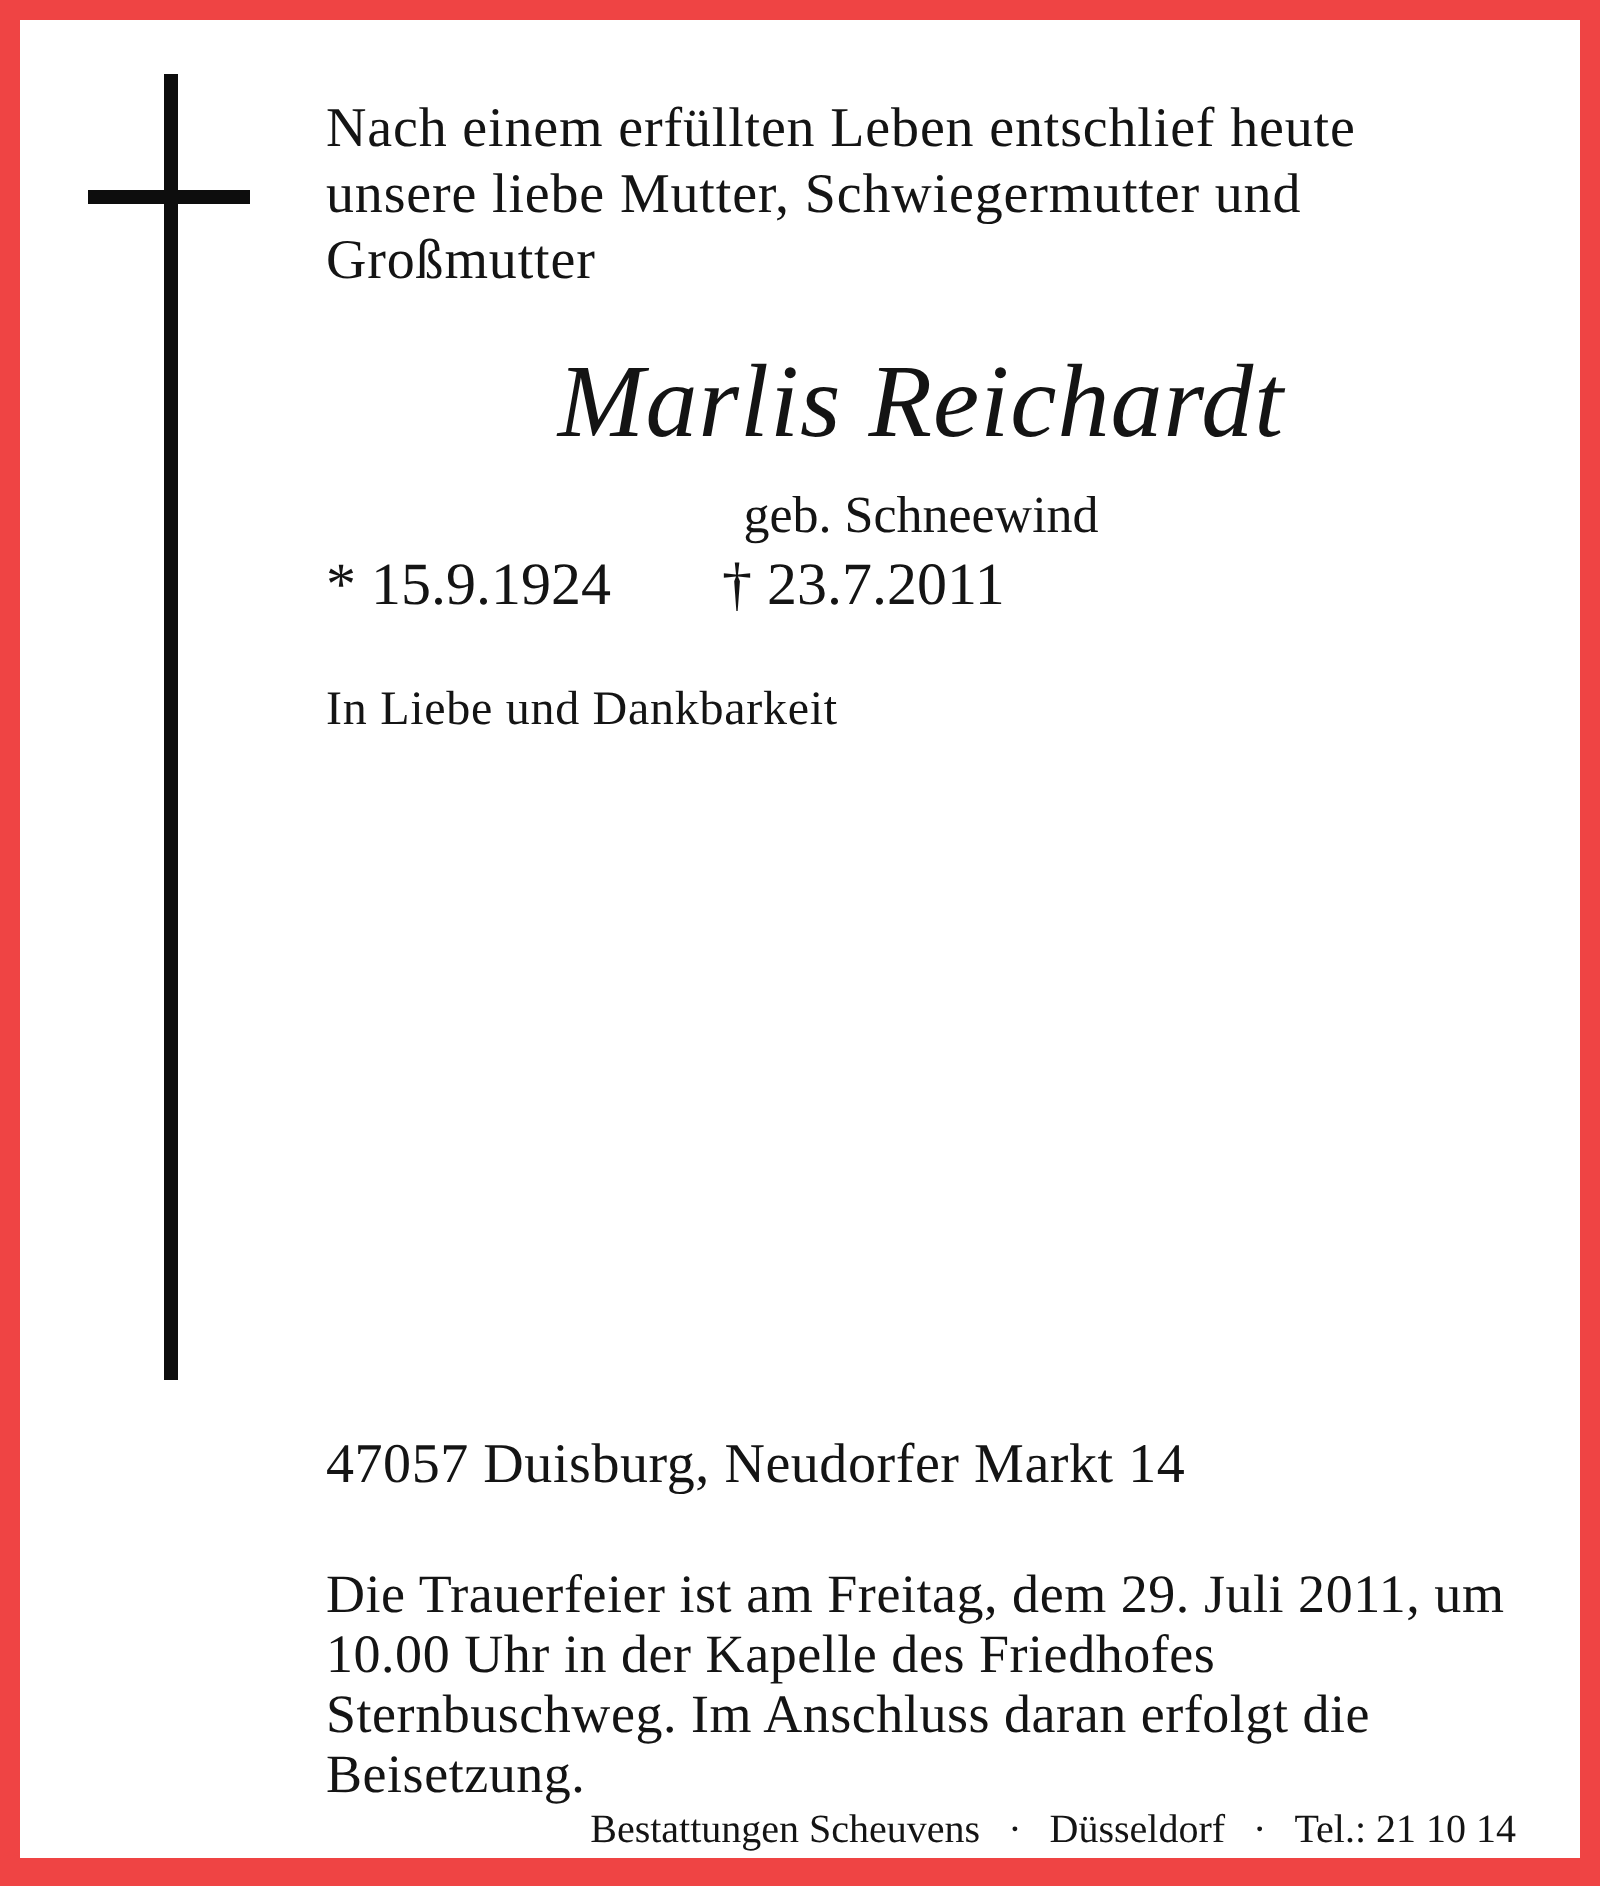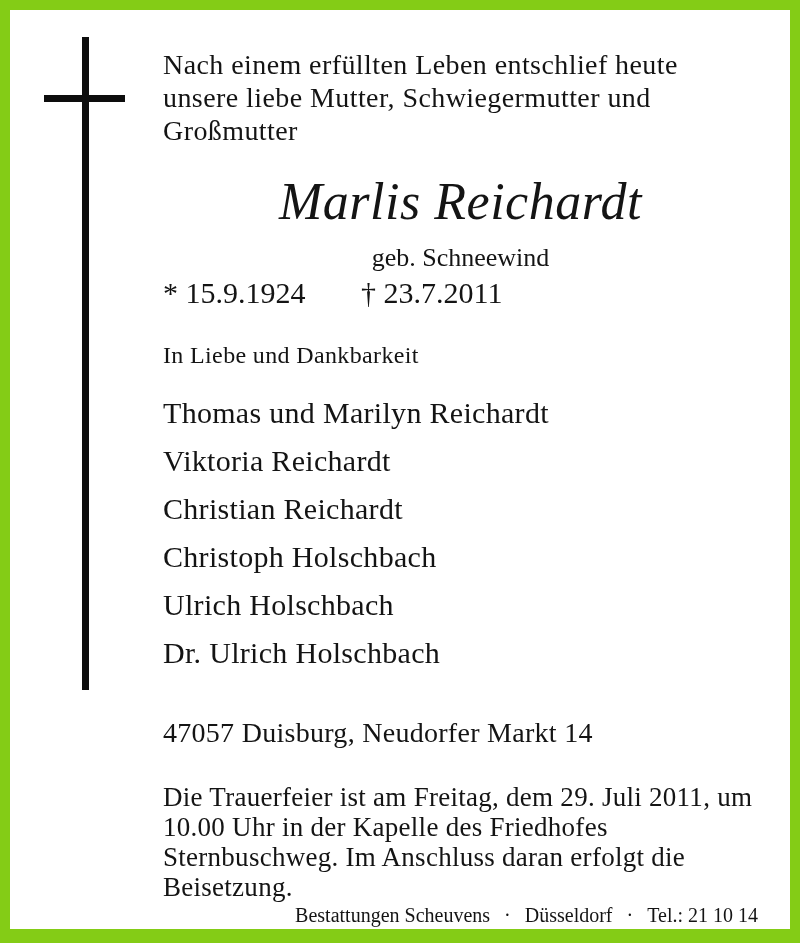--- a/index.html
+++ b/index.html
@@ -5,21 +5,21 @@
   * { margin: 0; padding: 0; box-sizing: border-box; }
   html, body {
     width: 800px; height: 943px;
     background: #000000;
     overflow: hidden;
     font-family: "Liberation Serif", serif;
   }
   .stage {
     position: relative;
     width: 800px; height: 943px;
-    background: #84cc16;
+    background: #ef4444;
   }
   .paper {
     position: absolute;
     left: 10px; top: 10px;
     width: 780px; height: 919px;
     background: #ffffff;
     color: #141414;
   }
   
   .cross { position: absolute; left: 0; top: 0; }
@@ -126,28 +126,20 @@
 
     <div class="block maiden-name">geb. Schneewind</div>
 
     <div class="block dates">
       <span class="birth-date">* 15.9.1924</span>
       <span class="death-date">† 23.7.2011</span>
     </div>
 
     <div class="block condolence">In Liebe und Dankbarkeit</div>
 
-    <div class="block mourners">
-      <div>Thomas und Marilyn Reichardt</div>
-      <div>Viktoria Reichardt</div>
-      <div>Christian Reichardt</div>
-      <div>Christoph Holschbach</div>
-      <div>Ulrich Holschbach</div>
-      <div>Dr. Ulrich Holschbach</div>
-    </div>
 
     <div class="block address">47057 Duisburg, Neudorfer Markt 14</div>
 
     <div class="block funeral-info">Die Trauerfeier ist am Freitag, dem 29. Juli 2011, um
 10.00 Uhr in der Kapelle des Friedhofes
 Sternbuschweg. Im Anschluss daran erfolgt die
 Beisetzung.</div>
 
     <div class="block footer">
       <span>Bestattungen Scheuvens</span><span class="sep">·</span><span>Düsseldorf</span><span class="sep">·</span><span>Tel.: 21 10 14</span>

